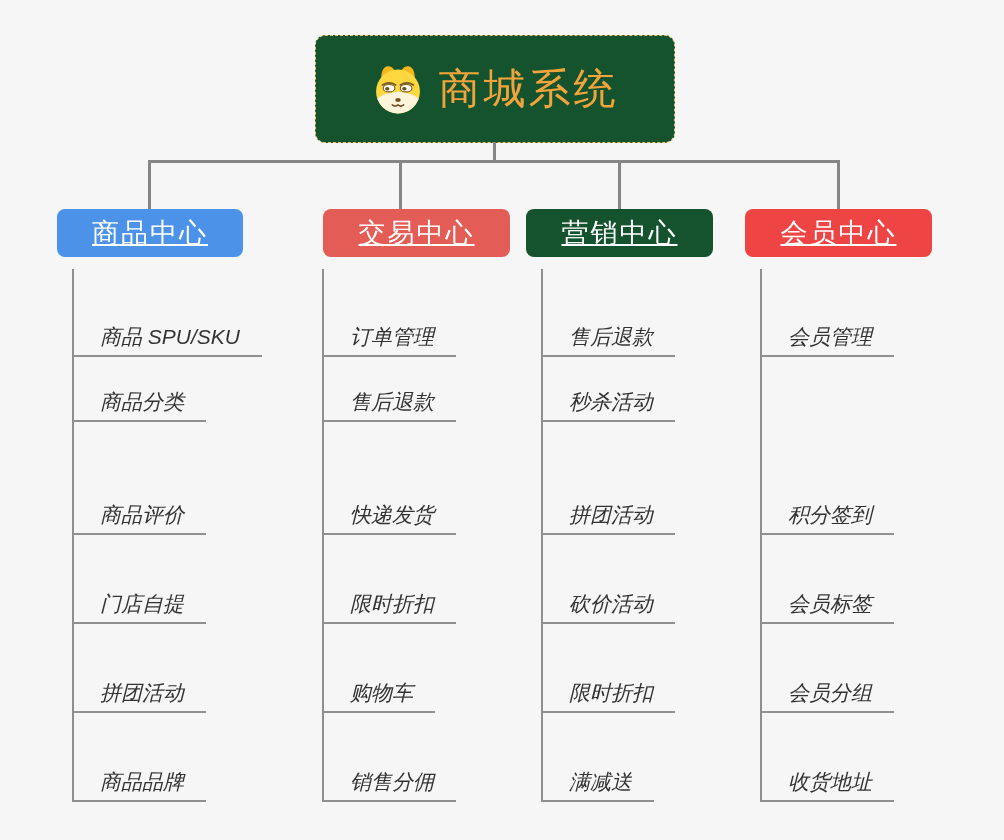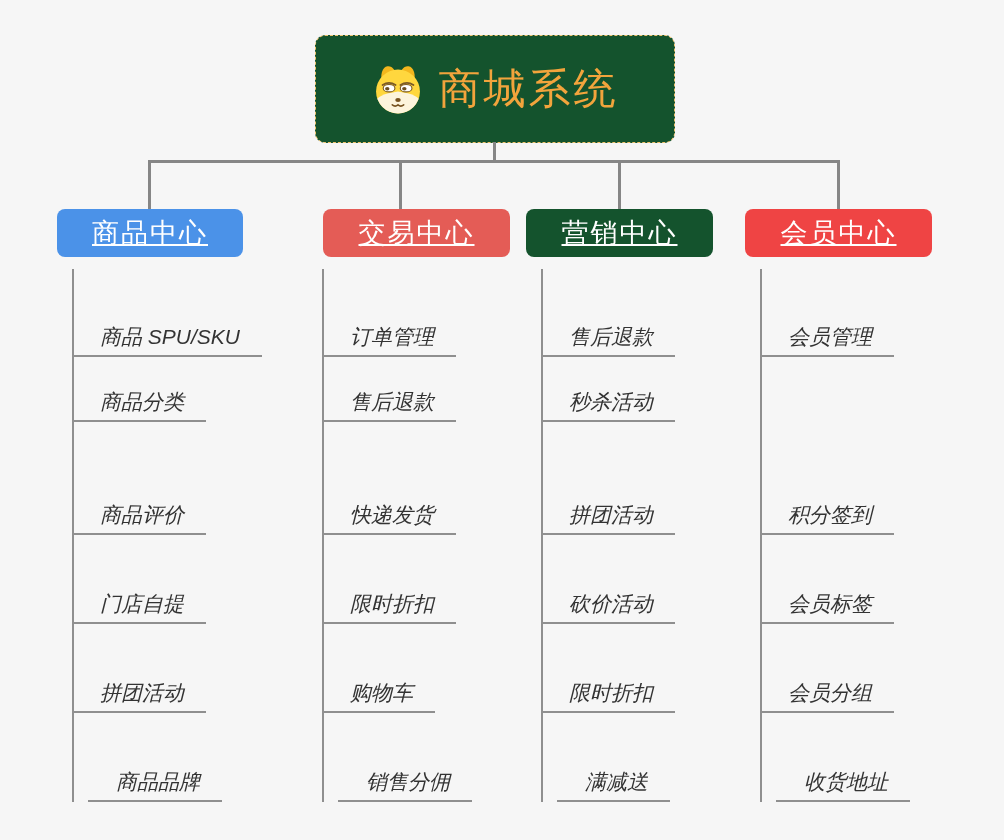--- a/index.html
+++ b/index.html
@@ -40,21 +40,21 @@
   .leaf{
     position:absolute;box-sizing:border-box;height:39px;
     padding:0 22px 4px 28px;
     border-bottom:2px solid var(--leafline,#8f8f8f);
     display:flex;align-items:flex-end;
     font-size:21px;color:var(--ink,#333);white-space:nowrap;
     cursor:pointer;
     font-style:italic;
   }
   .c1{left:72px;} .c2{left:322px;} .c3{left:541px;} .c4{left:760px;}
-  .r1{top:318px;} .r2{top:383px;} .r3{top:496px;} .r4{top:585px;} .r5{top:674px;} .r6{top:763px;margin-left:16px;}
+  .r1{top:318px;} .r2{top:383px;} .r3{top:496px;} .r4{top:585px;} .r5{top:674px;} .r6{top:763px;}
 </style>
 </head>
 <body>
 
 <div class="canvas" style="background: rgb(246, 246, 246); --line: #868686; --leafline: #8f8f8f; --ink: #333333;">
 
   <div class="root-node" style="border-color: rgb(240, 195, 110); background: #14532d;">
     <svg class="doge" viewBox="0 0 64 62" aria-hidden="true">
       <path d="M13 27 C9 13 13 4 19 3 C25 2 29 9 30 13 Z" fill="#f3b71d"></path>
       <path d="M51 27 C55 13 51 4 45 3 C39 2 35 9 34 13 Z" fill="#f3b71d"></path>

